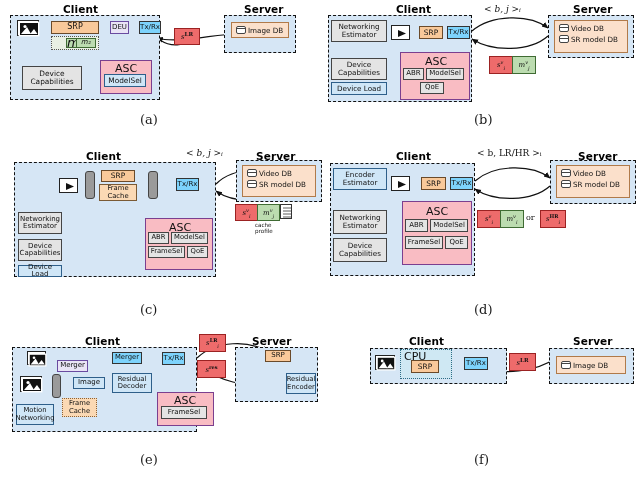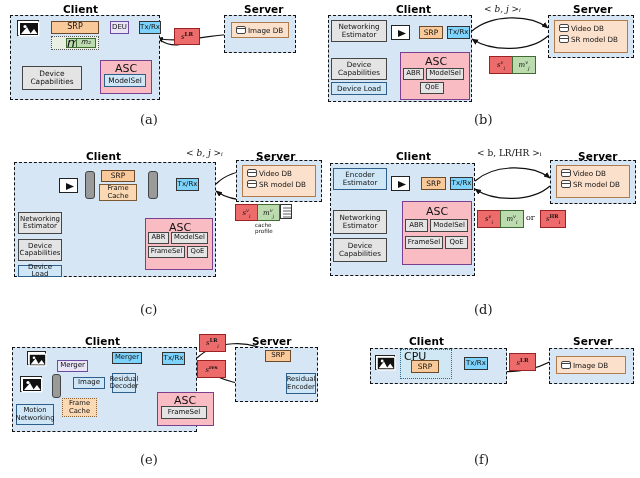--- a/index.html
+++ b/index.html
@@ -390,21 +390,21 @@
         <rect x="0.6" y="0.6" width="20.8" height="14.8" fill="#fff"></rect>
         <rect x="2" y="2" width="18" height="12" fill="#111"></rect>
         <circle cx="7" cy="5.5" r="1.6" fill="#fff"></circle>
         <path d="M3 13 L9 6 L13 13 Z" fill="#fff"></path>
         <path d="M12 13 L16 8 L19.5 13 Z" fill="#fff"></path>
       </svg>
   </div>
   <div class="mergebar" style="left:52px;top:374px;width:7px;height:22px;"></div>
 
   <div class="node blue" style="left:73px;top:377px;width:32px;height:12px;font-size:7px;">Image</div>
-  <div class="node blue" style="left:112px;top:373px;width:24px;height:20px;font-size:6.8px;">Residual Decoder</div>
+  <div class="node blue" style="left:112px;top:373px;width:40px;height:20px;font-size:6.8px;">Residual Decoder</div>
 
   <div class="node orange2 dotted" style="left:62px;top:398px;width:35px;height:19px;font-size:6.8px;border:1.2px dotted #8a6238;">Frame Cache</div>
   <div class="node blue" style="left:16px;top:404px;width:38px;height:21px;font-size:6.8px;">Motion Networking</div>
 
   <div class="ascbox" style="position:absolute;left:157px;top:392px;width:55px;height:32px;"></div>
   <div class="label-inside" style="left:174px;top:394px;">ASC</div>
   <div class="node grey" style="left:161px;top:406px;width:46px;height:13px;font-size:7px;">FrameSel</div>
 
   <div class="tagbox" style="left:199px;top:334px;width:25px;height:16px;">
     <span><i>s</i><sup style="font-size:5px;font-style:normal;font-weight:bold;">LR</sup><sub style="font-size:5px;">i</sub></span>

